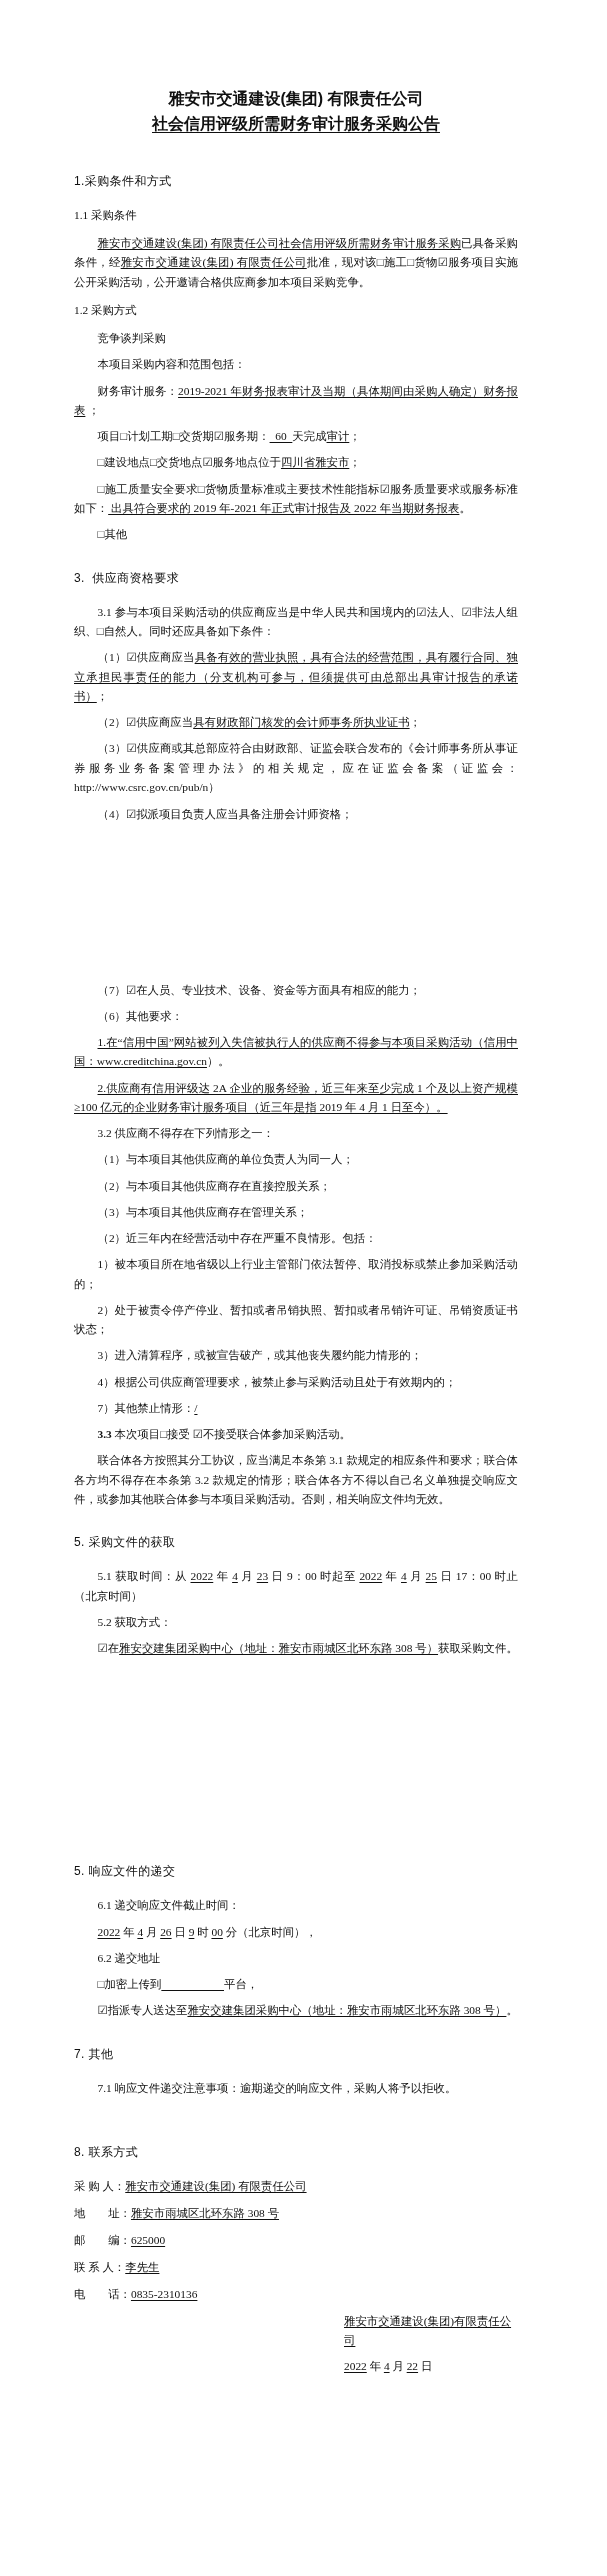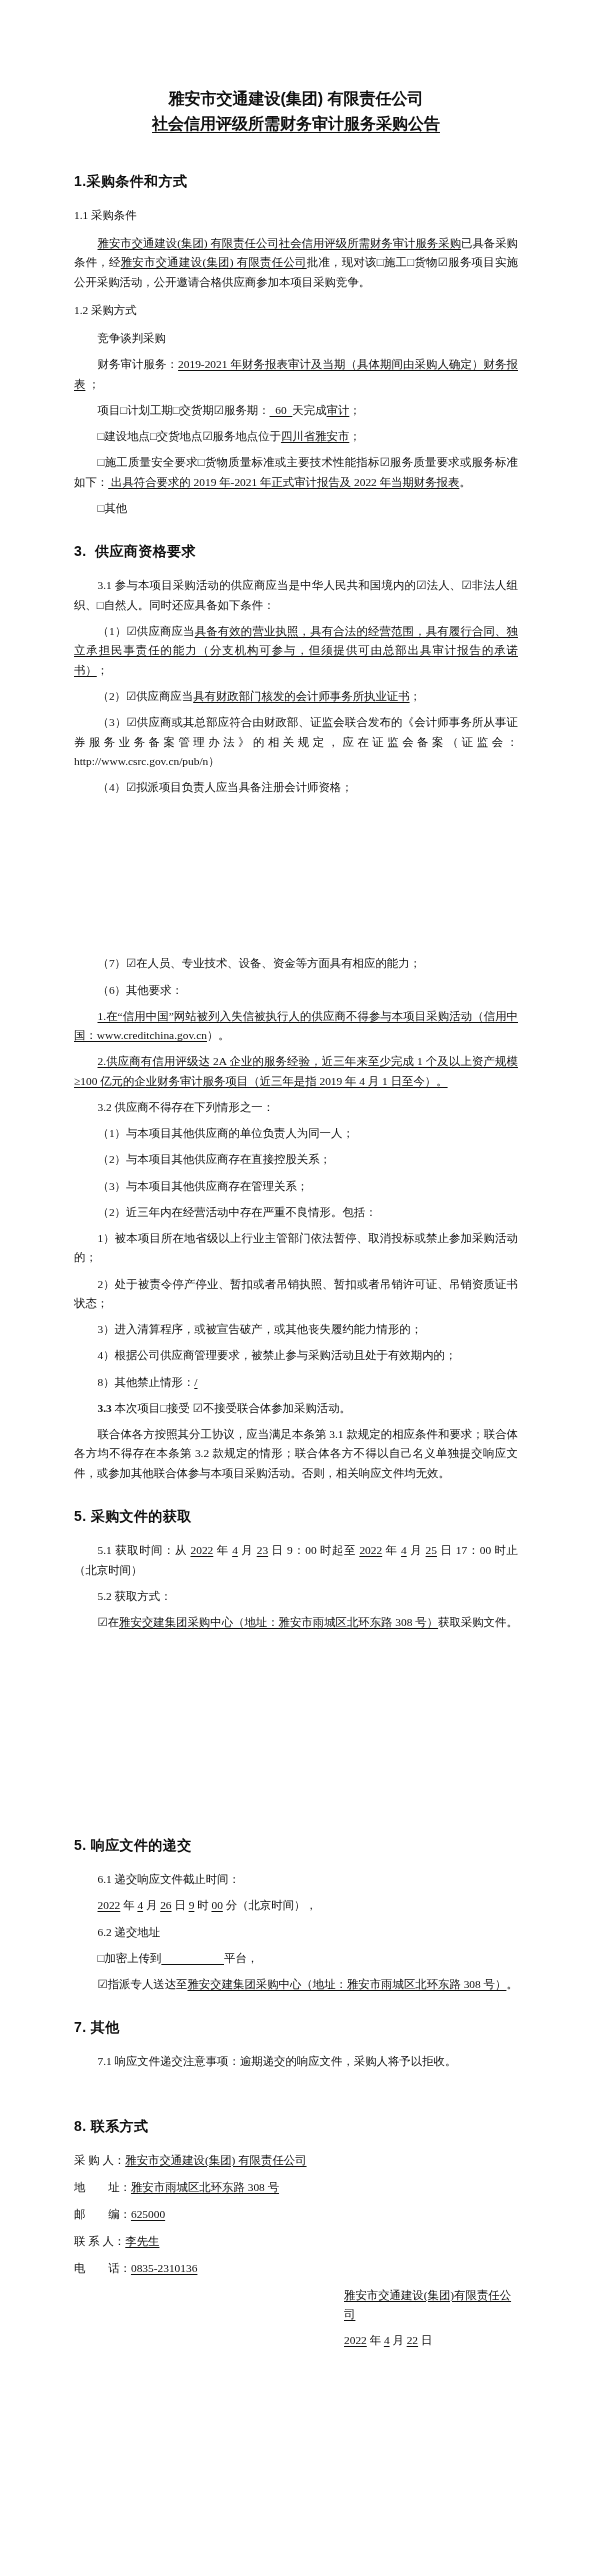--- a/index.html
+++ b/index.html
@@ -20,22 +20,22 @@
     text-align: center;
     font-family: "Liberation Sans", "DejaVu Sans", sans-serif;
     font-weight: 700;
     font-size: 16px;
     line-height: 25px;
     margin: 0;
   }
   .title .u { text-underline-offset: 3px; text-decoration: underline; }
   .h {
     font-family: "Liberation Sans", "DejaVu Sans", sans-serif;
-    font-weight: 700;
-    font-size: 14px;
+    font-weight: 400;
+    font-size: 12px;
     line-height: 20px;
     margin: 23px 0 15px 0;
     letter-spacing: 0.4px;
   }
   .h.first { margin-top: 35px; }
   .h.mt-extra { margin-top: 44px; }
   .p {
     margin: 6.8px 0;
     line-height: 19.4px;
     text-indent: 23.5px;
@@ -65,20 +65,21 @@
 
   <div class="title">雅安市交通建设(集团) 有限责任公司</div>
   <div class="title"><span class="u">社会信用评级所需财务审计服务采购公告</span></div>
 
   <div class="h first">1.采购条件和方式</div>
   <div class="sub">1.1 采购条件</div>
   <p class="p"><span class="u">雅安市交通建设(集团) 有限责任公司社会信用评级所需财务审计服务采购</span><span>已具备采购条件，经</span><span class="u">雅安市交通建设(集团) 有限责任公司</span><span>批准，现对该□施工□货物☑服务项目实施公开采购活动，公开邀请合格供应商参加本项目采购竞争。</span></p>
   <div class="sub">1.2 采购方式</div>
   <p class="p"><span>竞争谈判采购</span></p>
 
+  <p class="p"><span>本项目采购内容和范围包括：</span></p>
   <p class="p"><span>财务审计服务：</span><span class="u">2019-2021 年财务报表审计及当期（具体期间由采购人确定）财务报表</span><span>&nbsp;；</span></p>
   <p class="p"><span>项目□计划工期□交货期☑服务期：</span><span class="u">&nbsp;&nbsp;60&nbsp;&nbsp;</span><span>天完成</span><span class="u">审计</span><span>；</span></p>
   <p class="p"><span>□建设地点□交货地点☑服务地点位于</span><span class="u">四川省雅安市</span><span>；</span></p>
   <p class="p"><span>□施工质量安全要求□货物质量标准或主要技术性能指标☑服务质量要求或服务标准如下：</span><span class="u">&nbsp;出具符合要求的 2019 年-2021 年正式审计报告及 2022 年当期财务报表</span><span>。</span></p>
   <p class="p"><span>□其他</span></p>
 
   <div class="h">3.&nbsp; 供应商资格要求</div>
   <p class="p"><span>3.1 参与本项目采购活动的供应商应当是中华人民共和国境内的☑法人、☑非法人组织、□自然人。同时还应具备如下条件：</span></p>
   <p class="p"><span>（1）☑供应商应当</span><span class="u">具备有效的营业执照，具有合法的经营范围，具有履行合同、独立承担民事责任的能力（分支机构可参与，但须提供可由总部出具审计报告的承诺书）</span><span>；</span></p>
   <p class="p"><span>（2）☑供应商应当</span><span class="u">具有财政部门核发的会计师事务所执业证书</span><span>；</span></p>
@@ -93,21 +94,21 @@
   <p class="p"><span class="u">2.供应商有信用评级达 2A 企业的服务经验，近三年来至少完成 1 个及以上资产规模≥100 亿元的企业财务审计服务项目（近三年是指 2019 年 4 月 1 日至今）。</span></p>
   <p class="p"><span>3.2 供应商不得存在下列情形之一：</span></p>
   <p class="p"><span>（1）与本项目其他供应商的单位负责人为同一人；</span></p>
   <p class="p"><span>（2）与本项目其他供应商存在直接控股关系；</span></p>
   <p class="p"><span>（3）与本项目其他供应商存在管理关系；</span></p>
   <p class="p"><span>（2）近三年内在经营活动中存在严重不良情形。包括：</span></p>
   <p class="p"><span>1）被本项目所在地省级以上行业主管部门依法暂停、取消投标或禁止参加采购活动的；</span></p>
   <p class="p"><span>2）处于被责令停产停业、暂扣或者吊销执照、暂扣或者吊销许可证、吊销资质证书状态；</span></p>
   <p class="p"><span>3）进入清算程序，或被宣告破产，或其他丧失履约能力情形的；</span></p>
   <p class="p"><span>4）根据公司供应商管理要求，被禁止参与采购活动且处于有效期内的；</span></p>
-  <p class="p"><span>8）其他禁止情形：</span><span class="u">/</span></p>
+  <p class="p"><span>7）其他禁止情形：</span><span class="u">/</span></p>
   <p class="p"><span class="b">3.3 </span><span>本次项目□接受 ☑不接受联合体参加采购活动。</span></p>
   <p class="p"><span>联合体各方按照其分工协议，应当满足本条第 3.1 款规定的相应条件和要求；联合体各方均不得存在本条第 3.2 款规定的情形；联合体各方不得以自己名义单独提交响应文件，或参加其他联合体参与本项目采购活动。否则，相关响应文件均无效。</span></p>
 
   <div class="h">5. 采购文件的获取</div>
   <p class="p"><span>5.1 获取时间：从 </span><span class="u">2022</span><span> 年 </span><span class="u">4</span><span> 月 </span><span class="u">23</span><span> 日 9：00 时起至 </span><span class="u">2022</span><span> 年 </span><span class="u">4</span><span> 月 </span><span class="u">25</span><span> 日 17：00 时止（北京时间）</span></p>
   <p class="p"><span>5.2 获取方式：</span></p>
   <p class="p"><span>☑在</span><span class="u">雅安交建集团采购中心（地址：雅安市雨城区北环东路 308 号）</span><span>获取采购文件。</span></p>
 
   <div class="gap-b"></div>
 

